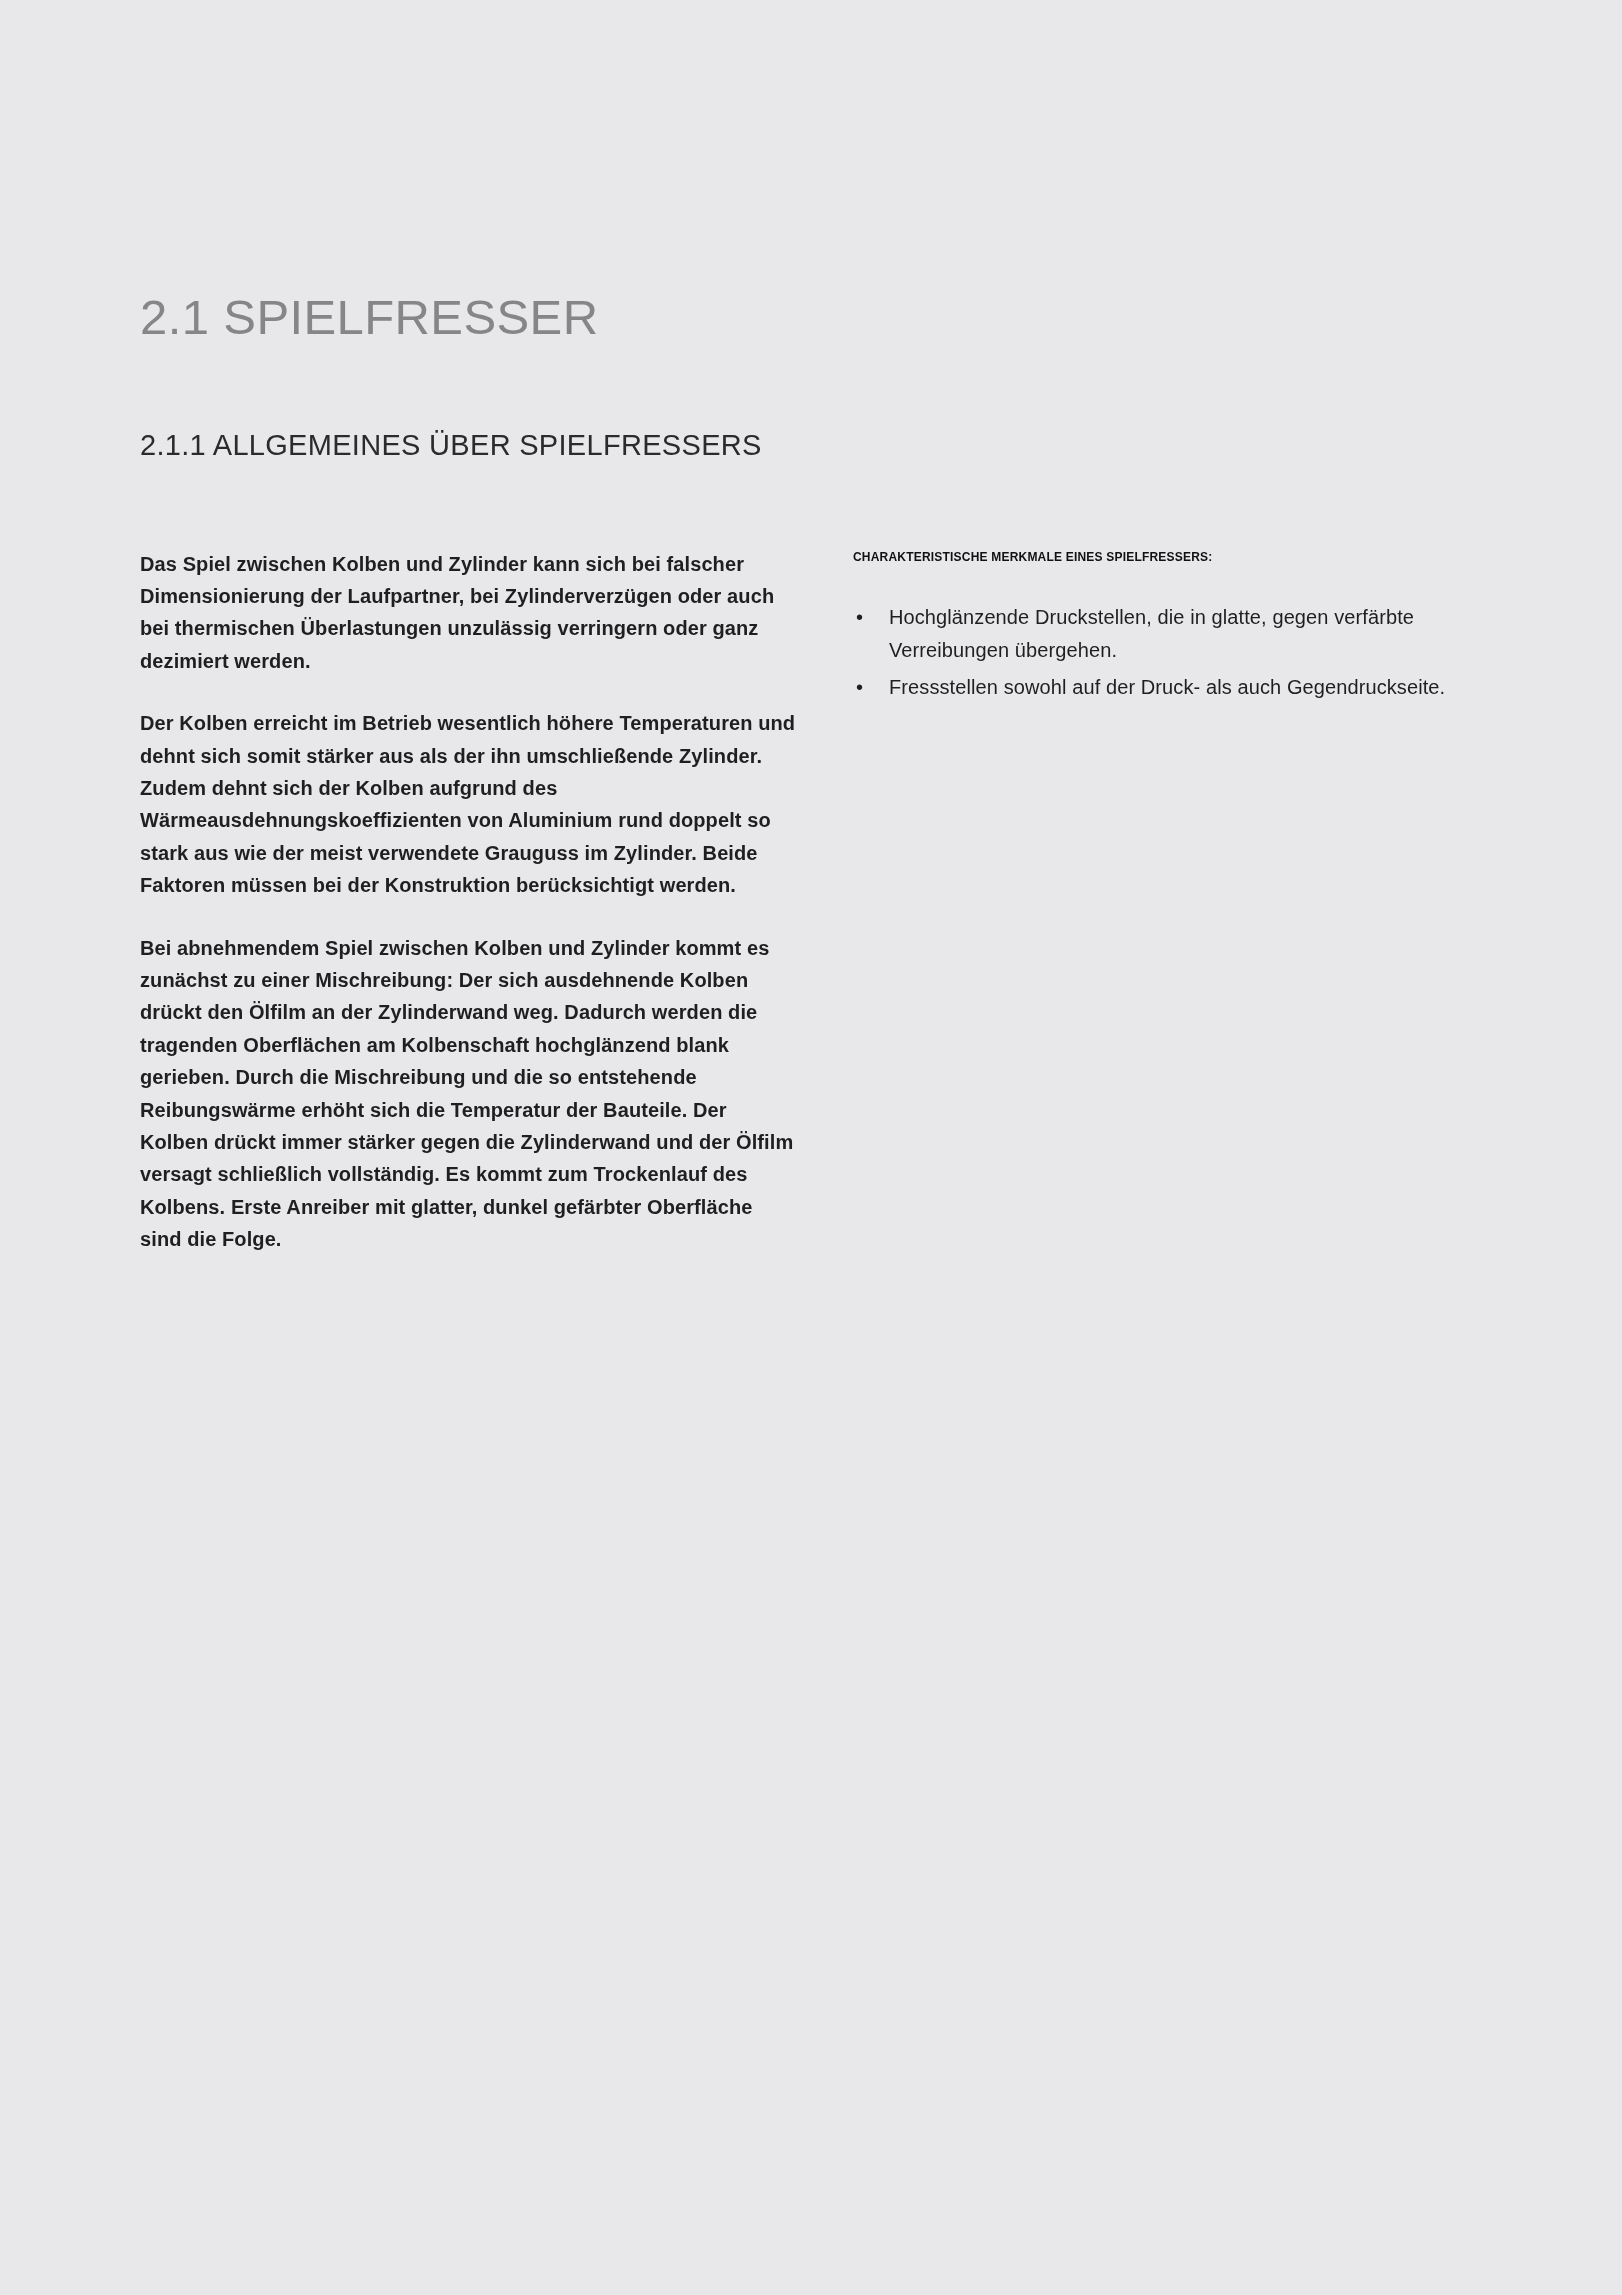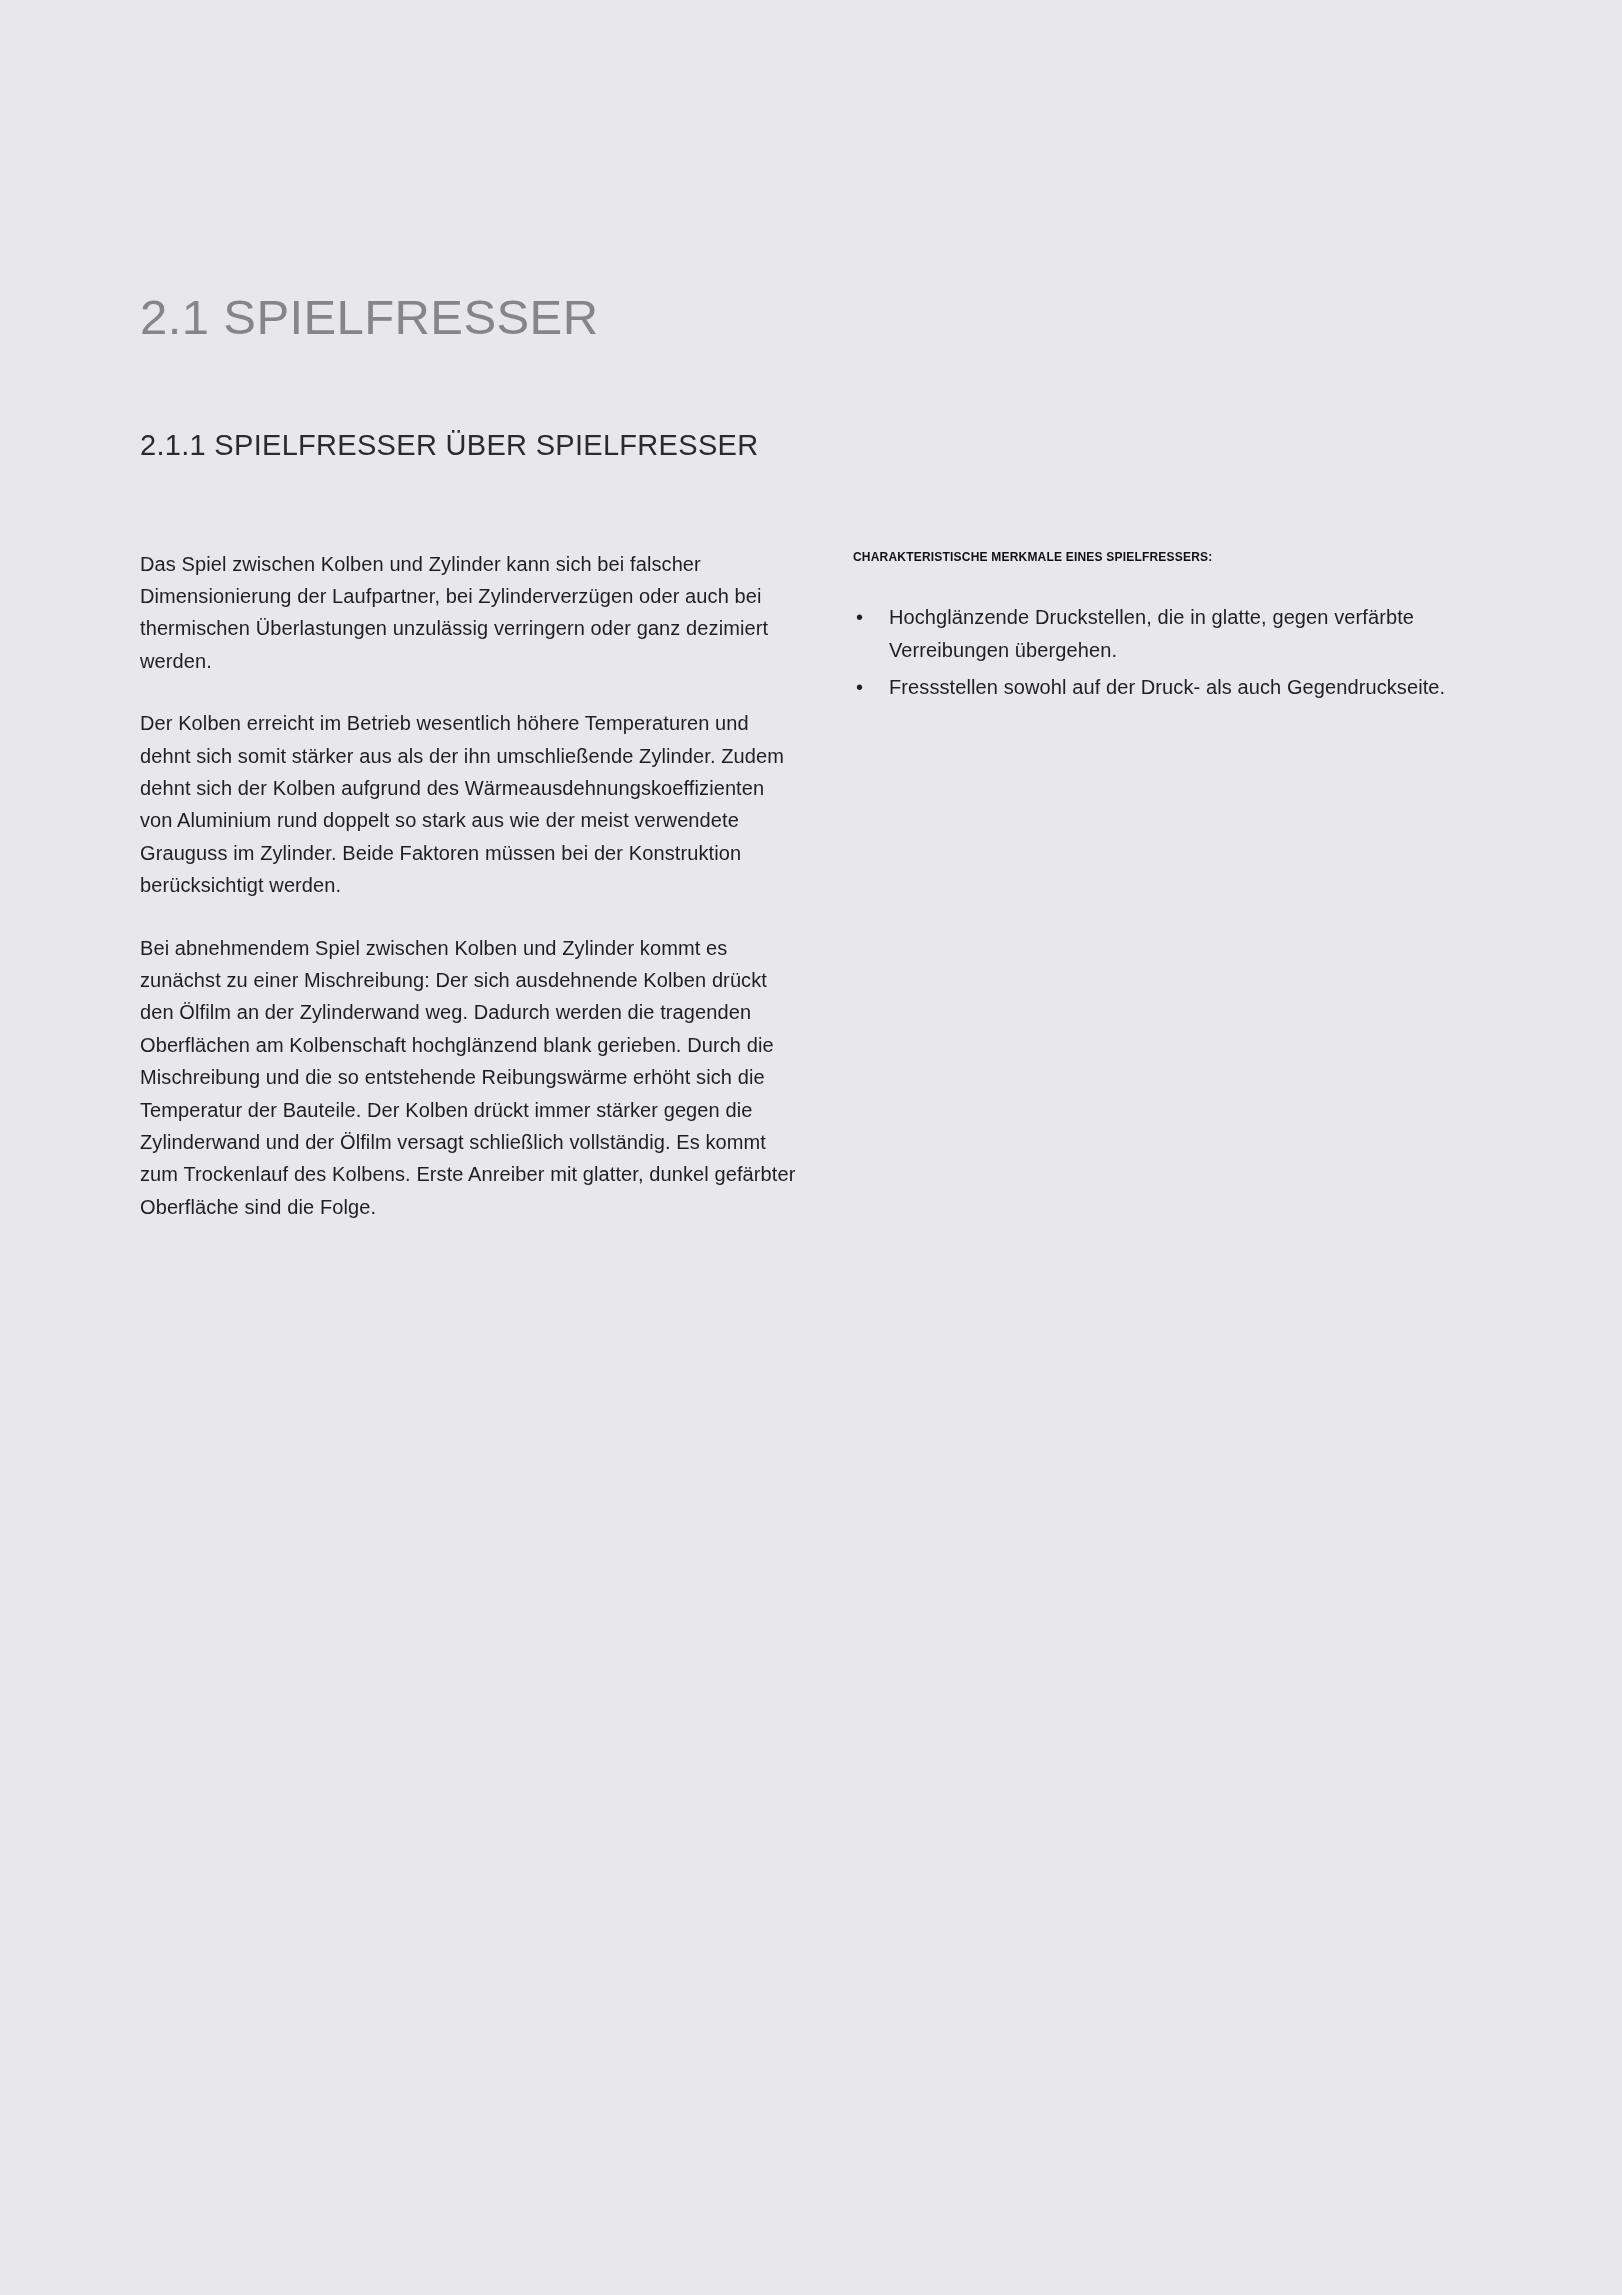--- a/index.html
+++ b/index.html
@@ -57,20 +57,21 @@
   .col-right {
     width: 628px;
     flex: none;
   }
   p.body {
     font-size: 20px;
     line-height: 1.62;
     color: #1f1f21;
     margin: 0 0 30px 0;
     letter-spacing: 0.1px;
+    font-weight: bold;
   }
   p.body:last-child {
     margin-bottom: 16px;
   }
   .sidebar-heading {
     font-size: 12px;
     font-weight: bold;
     color: #111113;
     line-height: 1.55;
     margin: 0 0 35px 0;
@@ -100,21 +101,21 @@
   }
 </style>
 </head>
 <body>
 
 <div class="page">
   <div class="content">
 
     <h1 class="chapter-title">2.1 SPIELFRESSER</h1>
 
-    <h2 class="section-title">2.1.1 SPIELFRESSER ÜBER SPIELFRESSER</h2>
+    <h2 class="section-title">2.1.1 ALLGEMEINES ÜBER SPIELFRESSERS</h2>
 
     <div class="columns">
 
       <div class="col-left">
         <p class="body">Das Spiel zwischen Kolben und Zylinder kann sich bei falscher Dimensionierung der Laufpartner, bei Zylinderverzügen oder auch bei thermischen Überlastungen unzulässig verringern oder ganz dezimiert werden.</p>
         <p class="body">Der Kolben erreicht im Betrieb wesentlich höhere Temperaturen und dehnt sich somit stärker aus als der ihn umschließende Zylinder. Zudem dehnt sich der Kolben aufgrund des Wärmeausdehnungskoeffizienten von Aluminium rund doppelt so stark aus wie der meist verwendete Grauguss im Zylinder. Beide Faktoren müssen bei der Konstruktion berücksichtigt werden.</p>
         <p class="body">Bei abnehmendem Spiel zwischen Kolben und Zylinder kommt es zunächst zu einer Mischreibung: Der sich ausdehnende Kolben drückt den Ölfilm an der Zylinderwand weg. Dadurch werden die tragenden Oberflächen am Kolbenschaft hochglänzend blank gerieben. Durch die Mischreibung und die so entstehende Reibungswärme erhöht sich die Temperatur der Bauteile. Der Kolben drückt immer stärker gegen die Zylinderwand und der Ölfilm versagt schließlich vollständig. Es kommt zum Trockenlauf des Kolbens. Erste Anreiber mit glatter, dunkel gefärbter Oberfläche sind die Folge.</p>
       </div>
 
       <div class="col-gap"></div>

